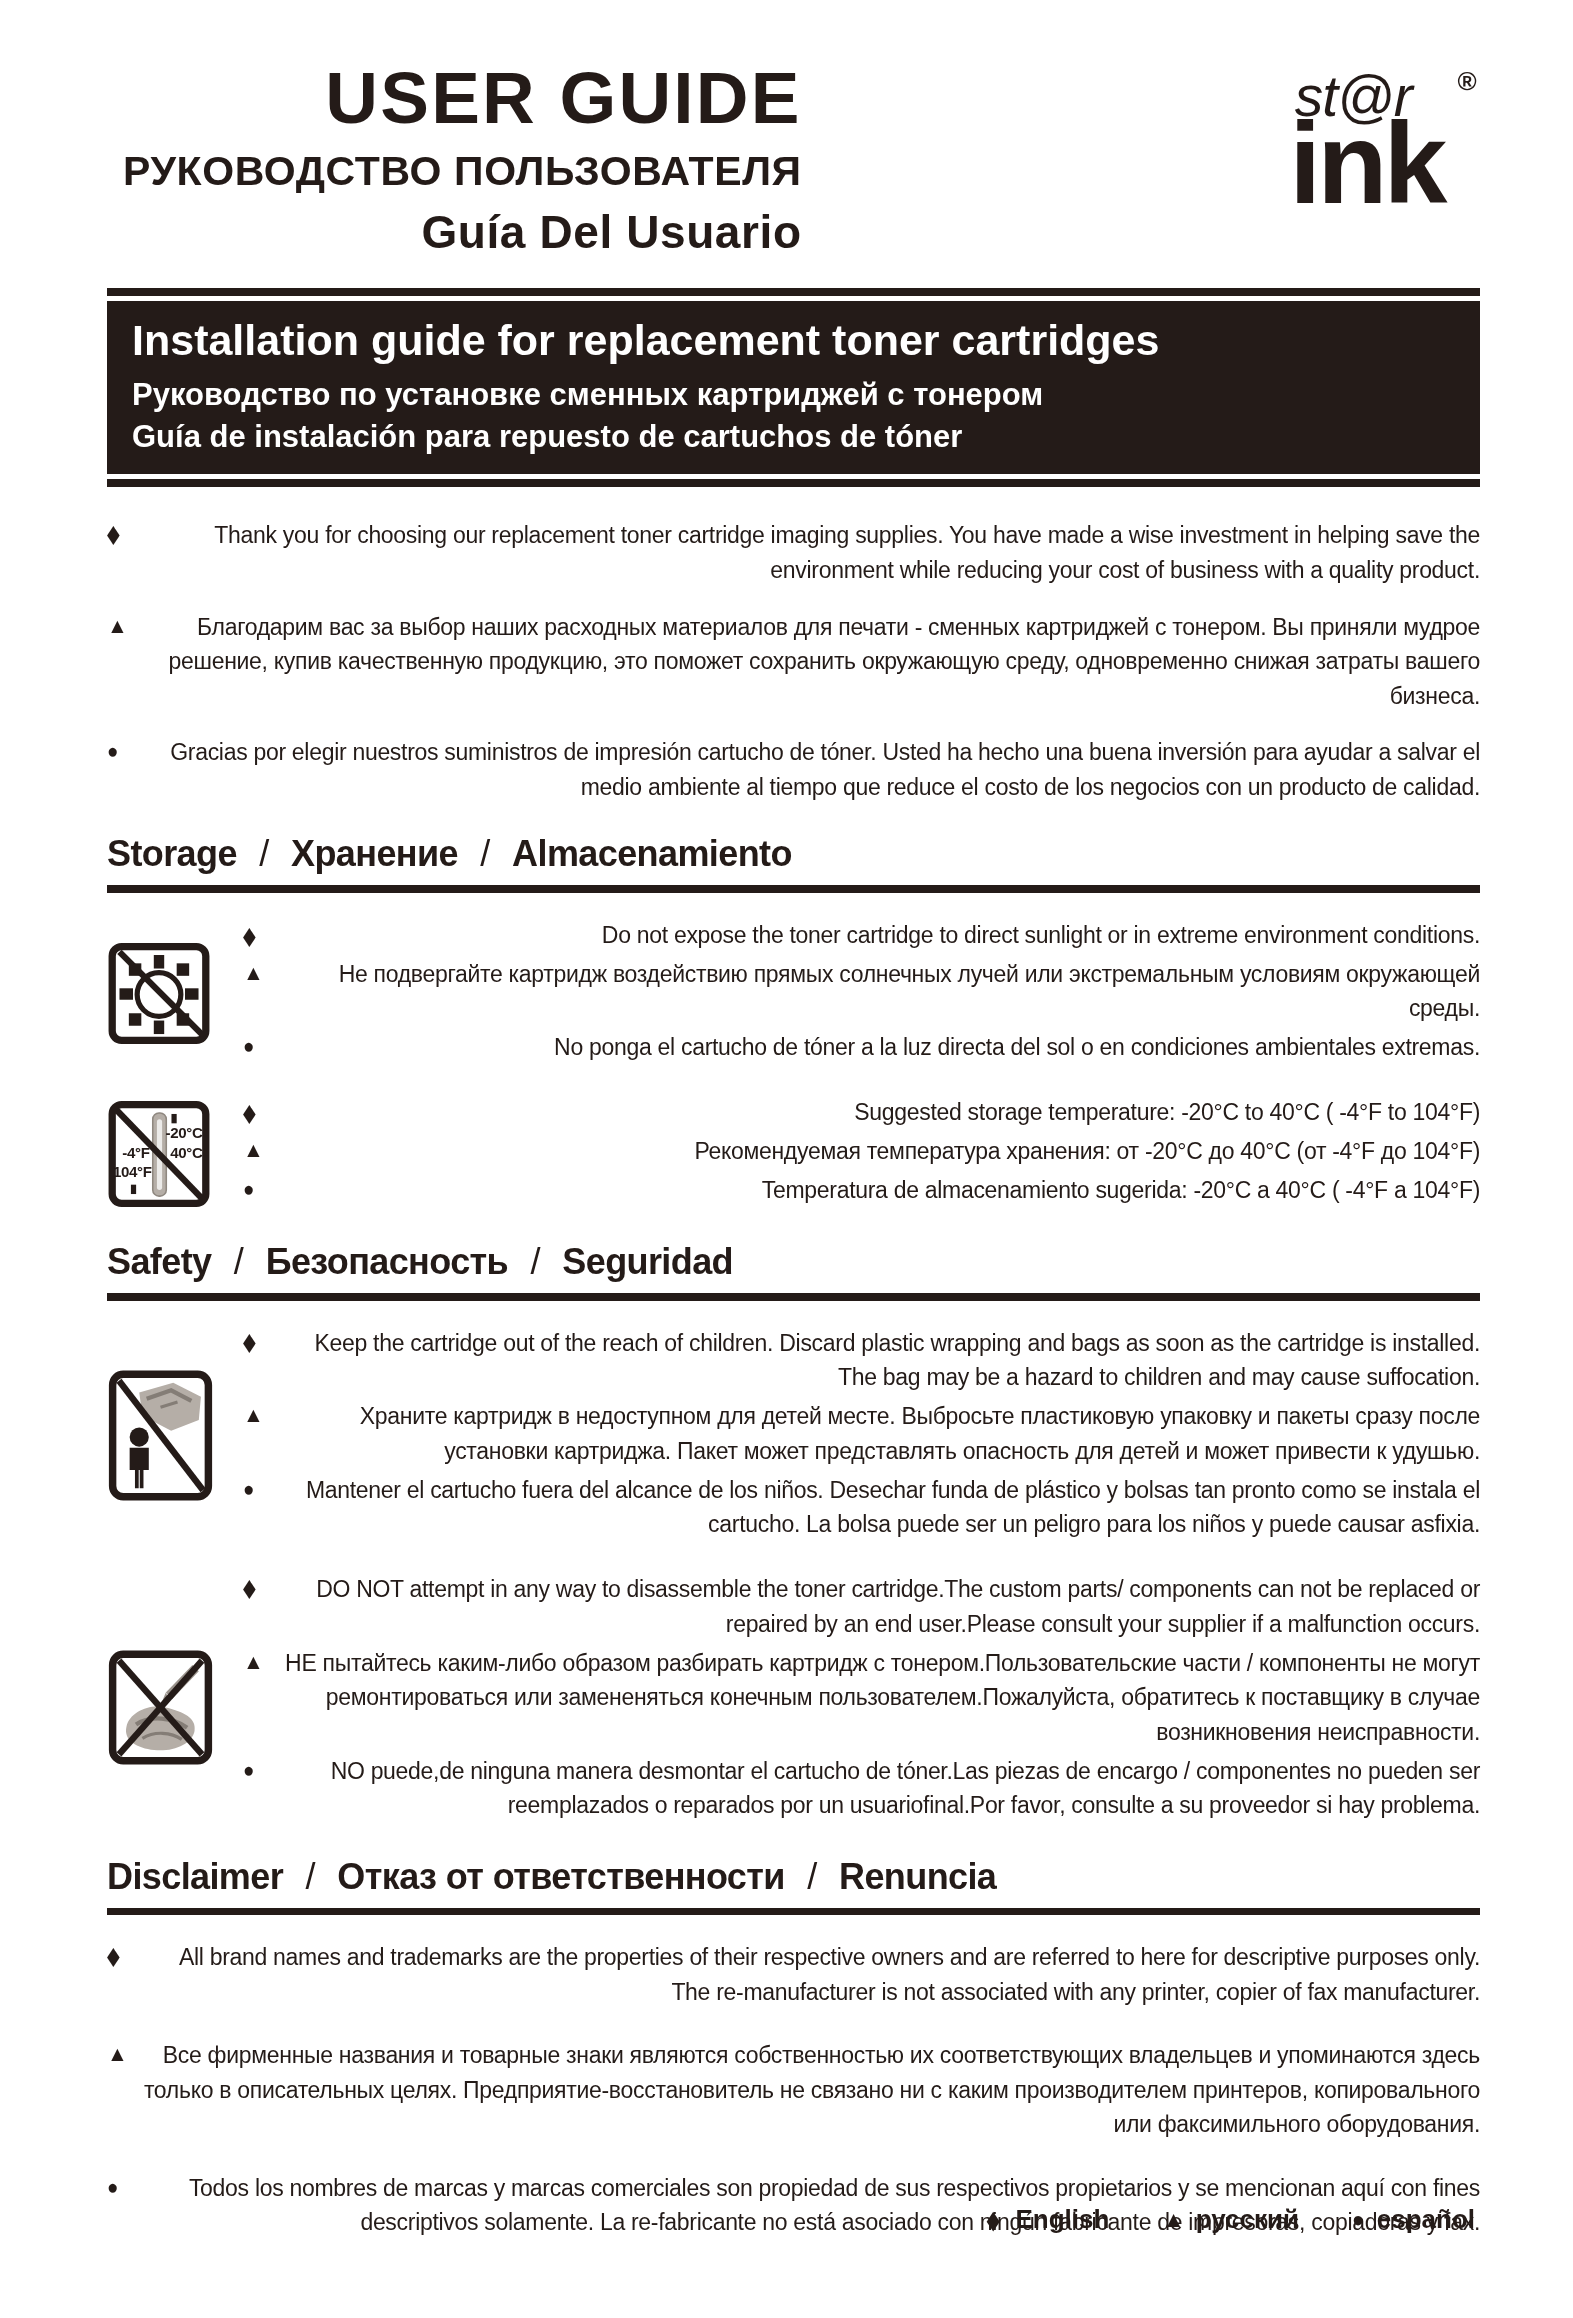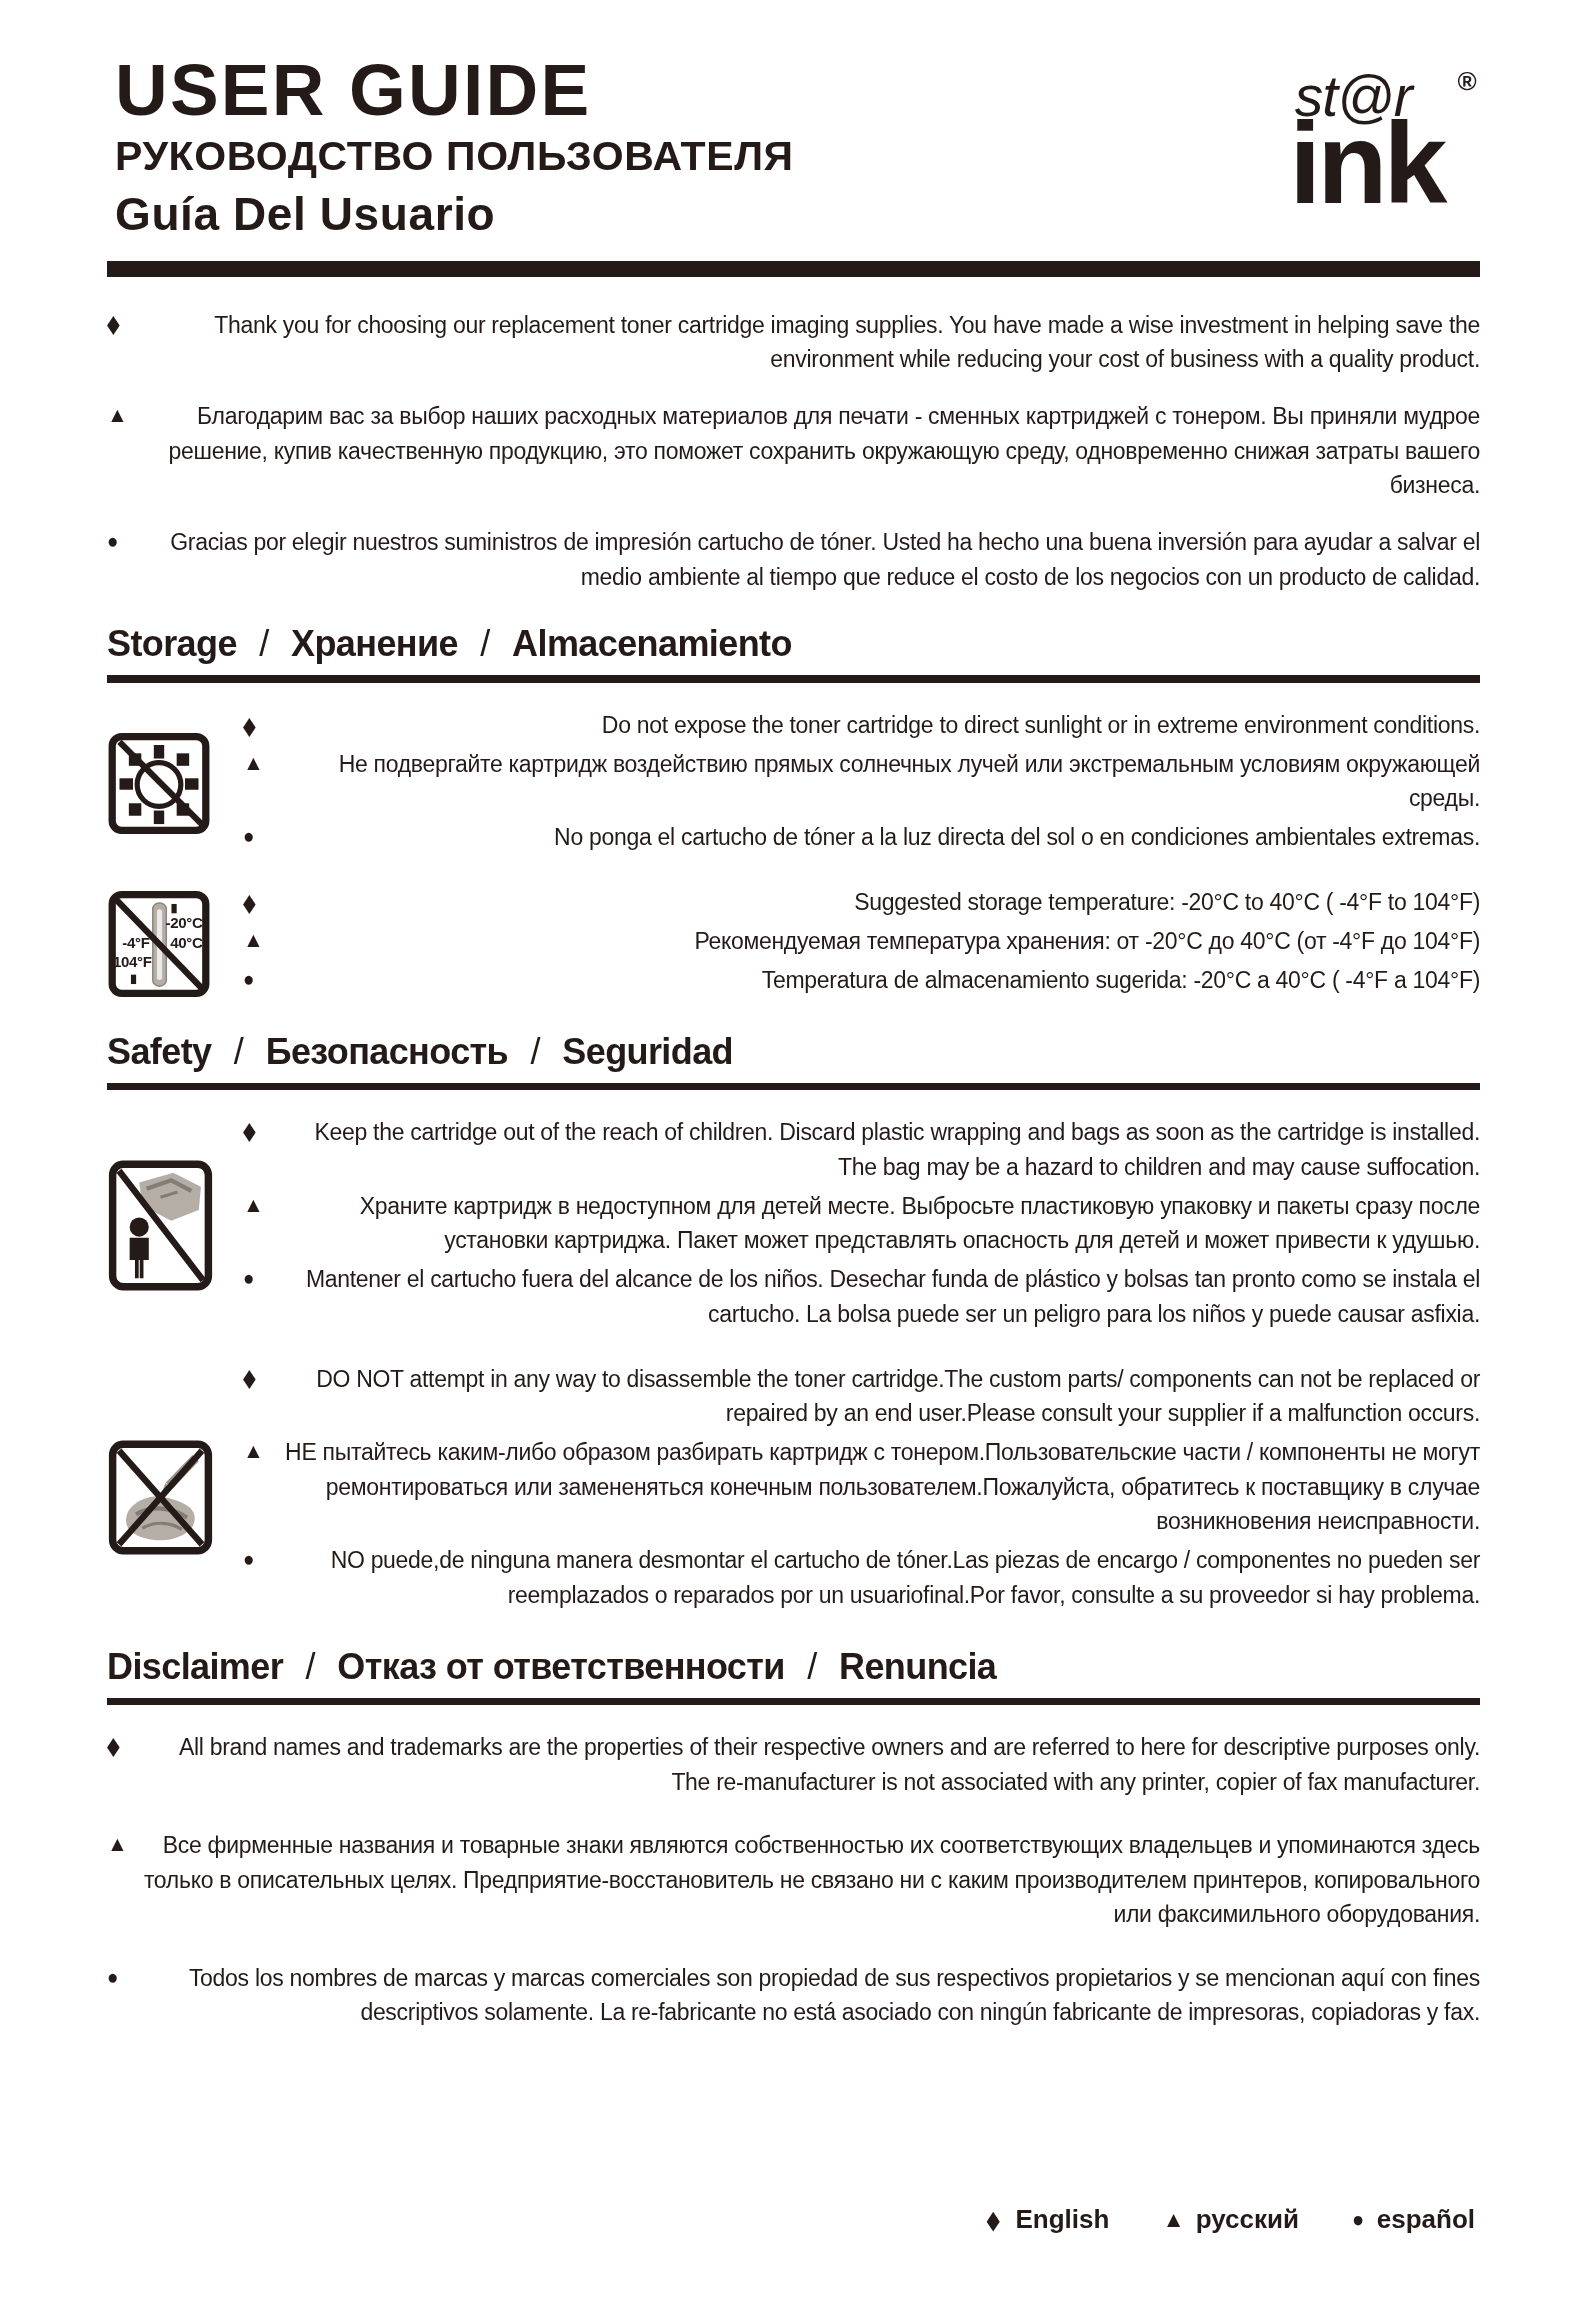--- a/index.html
+++ b/index.html
@@ -4,21 +4,21 @@
 <style>
   html,body { margin:0; padding:0; background:#ffffff; }
   .page {
     position:relative; width:1573px; height:2319px; box-sizing:border-box;
     background:#ffffff; color:#241b18;
     font-family:"Liberation Sans", sans-serif;
     padding:45px 93px 0 107px; overflow:hidden;
   }
   
   .page-head { display:flex; justify-content:space-between; align-items:flex-start; }
-  .titles h1, .titles h2, .titles h3 { margin:8px; font-weight:bold; line-height:1.02; letter-spacing:0.6px; }
+  .titles h1, .titles h2, .titles h3 { margin:16px; font-weight:bold; line-height:1.02; letter-spacing:0.6px;text-align:right; }
   .titles h1 { font-size:73px; letter-spacing:2.2px; }
   .titles h2 { font-size:41px; margin-top:9px; }
   .titles h3 { font-size:46px; margin-top:12.3px; }
   .logo { position:relative; margin-top:29px; margin-right:3.4px; padding-right:33px; text-align:left; }
   .logo-top { font-style:italic; font-weight:normal; font-size:57px; line-height:0.8; letter-spacing:-1.1px; margin-left:5.6px; }
   .logo-ink { font-weight:bold; font-size:115px; line-height:0.76; letter-spacing:-3.9px; }
   .logo-reg { position:absolute; top:-7.9px; right:0; font-size:26px; font-weight:bold; }
   
   .rule { height:7.9px; background:#241b18; }
   .rule-top { margin-top:15.7px; }
@@ -66,20 +66,25 @@
       <h3>Guía Del Usuario</h3>
     </div>
     <div class="logo">
       <div class="logo-top">st@r</div>
       <div class="logo-ink">ink</div>
       <span class="logo-reg">®</span>
     </div>
   </div>
 
   <div class="rule rule-top"></div>
+  <div class="banner">
+    <p class="b-en">Installation guide for replacement toner cartridges</p>
+    <p class="b-ru">Руководство по установке сменных картриджей с тонером</p>
+    <p class="b-es">Guía de instalación para repuesto de cartuchos de tóner</p>
+  </div>
   <div class="rule"></div>
 
   <div class="sec-body txt" style="margin-top:31px;">
     <div class="li intro-item">
       <span class="mk mk-dia">◆</span>
       <p>Thank you for choosing our replacement toner cartridge imaging supplies. You have made a wise investment in helping save the environment while reducing your cost of business with a quality product.</p>
     </div>
     <div class="li intro-item">
       <span class="mk mk-tri">▲</span>
       <p>Благодарим вас за выбор наших расходных материалов для печати - сменных картриджей с тонером. Вы приняли мудрое решение, купив качественную продукцию, это поможет сохранить окружающую среду, одновременно снижая затраты вашего бизнеса.</p>

